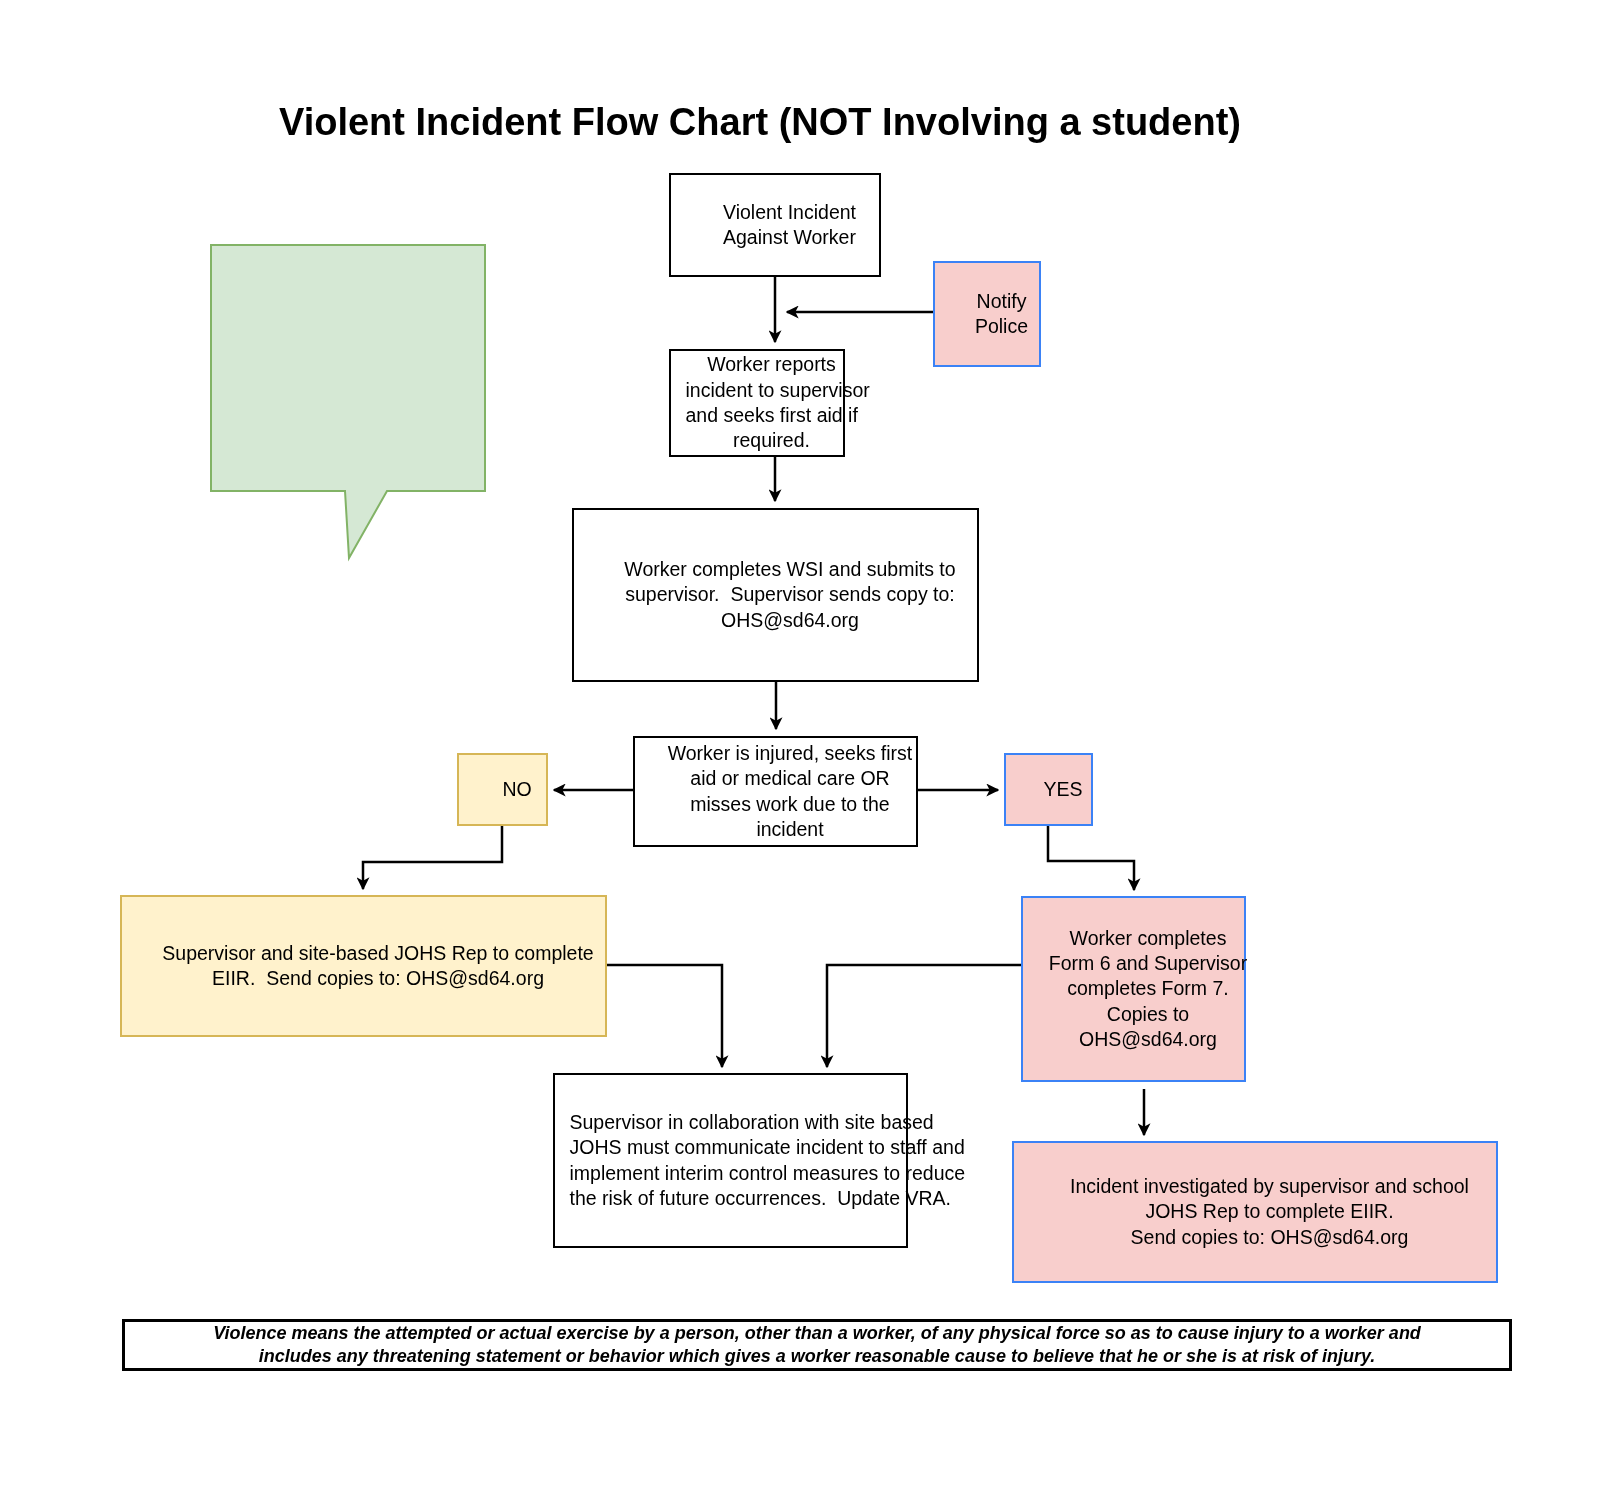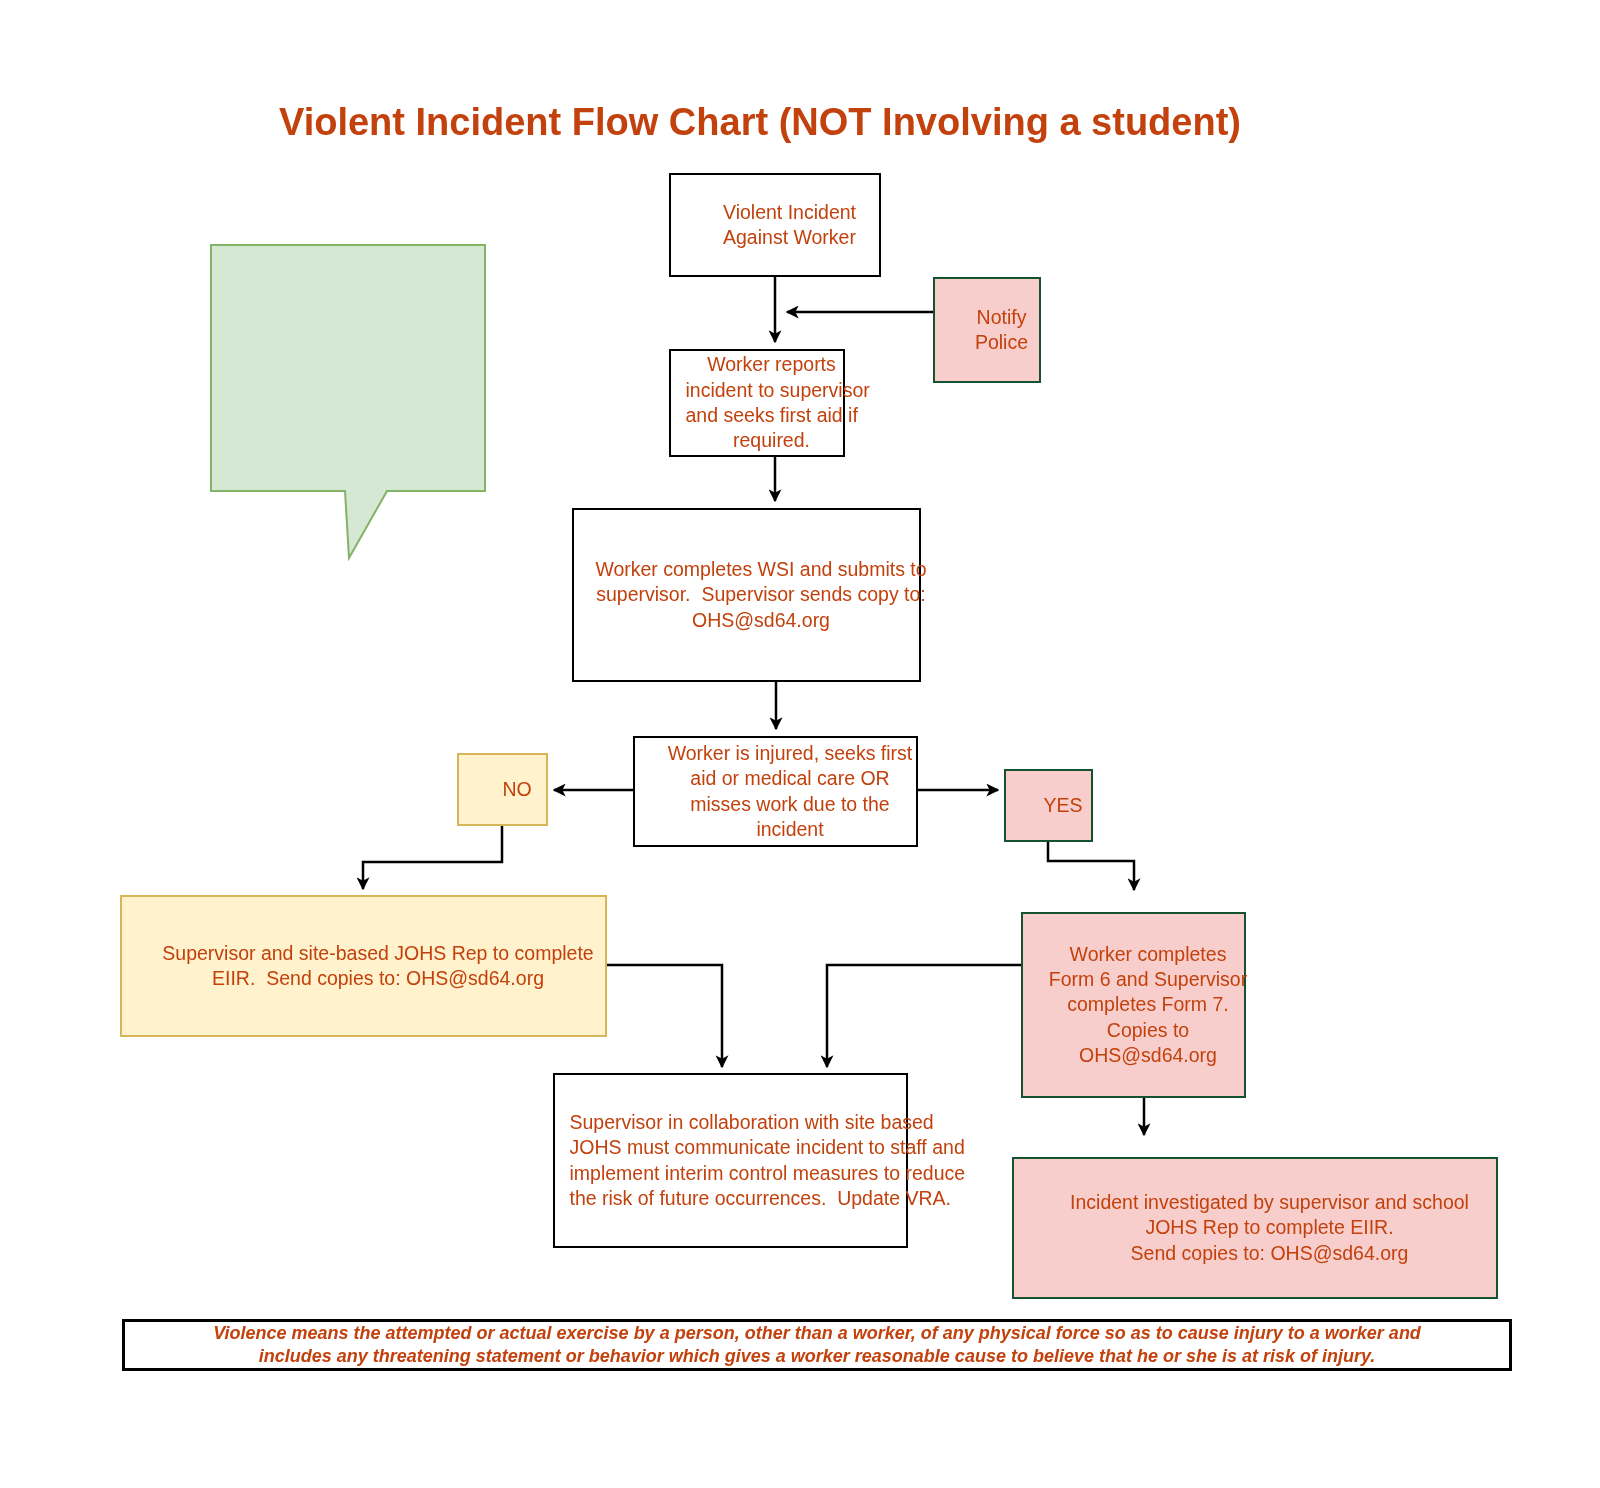--- a/index.html
+++ b/index.html
@@ -1,39 +1,39 @@
 <!DOCTYPE html>
 <html><head>
 <meta charset="utf-8">
 <style>
   html,body{margin:0;padding:0;background:#ffffff;}
   .canvas{
     position:relative;
     width:1600px;height:1488px;
     background:#ffffff;
     font-family:"Liberation Sans","DejaVu Sans",sans-serif;
-    color:#c2410c;
+    color:#000000;
     overflow:hidden;
   }
   .title{
     position:absolute;left:150px;top:96px;width:1220px;height:52px;
     font-size:38px;font-weight:bold;text-align:center;line-height:52px;
     white-space:pre;
   }
   svg.layer{position:absolute;left:0;top:0;width:1600px;height:1488px;}
   .node{
     position:absolute;box-sizing:border-box;
     display:flex;align-items:center;justify-content:center;
     background:#ffffff;border:2.5px solid #000000;
   }
   .node .txt{
     display:block;width:100%;text-align:center;
     font-size:19.5px;line-height:1.3;white-space:pre;padding-left:29px;
   }
-  .node.pink{background:#f8cecc;border:2px solid #14532d;margin-top:16px;}
+  .node.pink{background:#f8cecc;border:2px solid #3b82f6;}
   .node.yellow{background:#fff2cc;border:2px solid #d6b656;}
   .node.bubble-text{background:transparent;border:none;}
   .footnote{
     position:absolute;box-sizing:border-box;left:122px;top:1319px;width:1390px;height:52px;
     border:3px solid #000000;display:flex;align-items:center;justify-content:center;
   }
   .footnote .txt{
     display:block;width:100%;text-align:center;
     font-size:18px;line-height:1.3;font-weight:bold;font-style:italic;white-space:pre;
   }
@@ -88,21 +88,21 @@
 Police</span>
   </div>
 
   <div class="node" style="left:669px;top:349px;width:176px;height:108px">
     <span class="txt">Worker reports
 incident to supervisor
 and seeks first aid if
 required.</span>
   </div>
 
-  <div class="node" style="left:572px;top:508px;width:349px;height:174px">
+  <div class="node" style="left:572px;top:508px;width:407px;height:174px">
     <span class="txt">Worker completes WSI and submits to
 supervisor.  Supervisor sends copy to:
 OHS@sd64.org</span>
   </div>
 
   <div class="node" style="left:633px;top:736px;width:285px;height:111px">
     <span class="txt">Worker is injured, seeks first
 aid or medical care OR
 misses work due to the
 incident</span>

